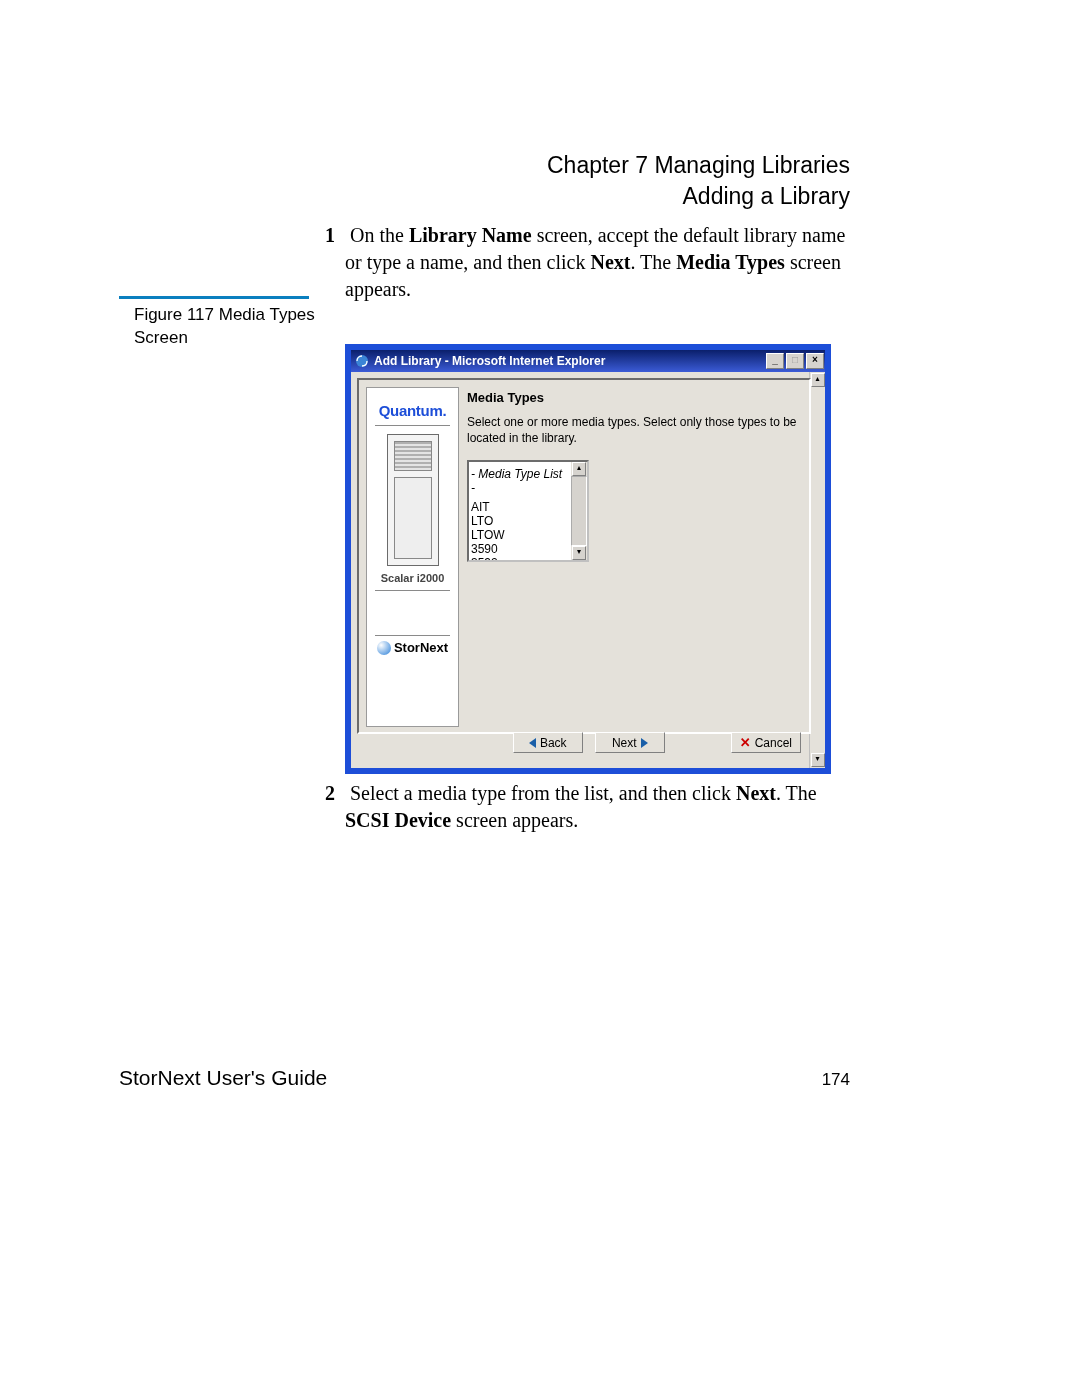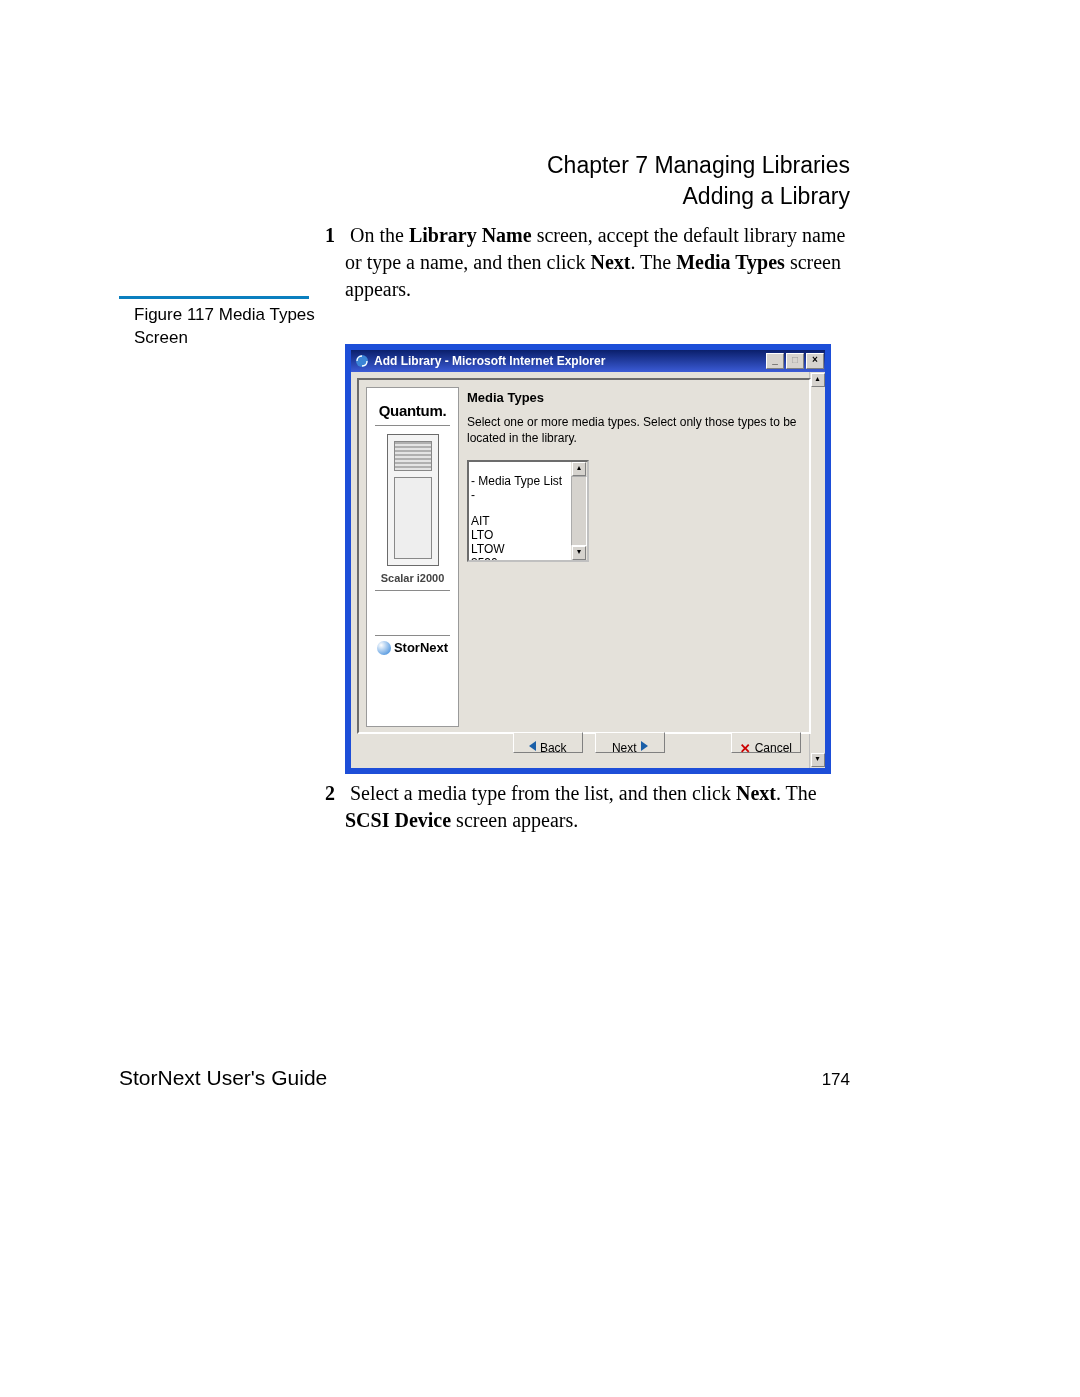--- a/index.html
+++ b/index.html
@@ -162,21 +162,21 @@
     background: #fff;
     border: 1px solid #9a9a9a;
     box-sizing: border-box;
     text-align: center;
     font-family: Arial, sans-serif;
   }
   .sidebar-inner {
     padding: 4px 2px;
   }
   .brand {
-    color: #000000;
+    color: #1d4ed8;
     font-weight: bold;
     font-size: 15px;
     margin: 10px 0 6px 0;
     letter-spacing: -0.3px;
   }
   .sidebar-hr {
     border: none;
     border-top: 1px solid #8a8a8a;
     margin: 4px 6px;
   }
@@ -256,21 +256,22 @@
     box-sizing: border-box;
     font-size: 12px;
     overflow: hidden;
   }
   .listbox-inner {
     height: 100%;
     overflow: hidden;
     padding-right: 16px;
   }
   .list-hdr {
-    padding: 12px 2px;
+    padding: 5px 2px;
+    font-style: italic;
   }
   .list-item {
     padding: 0 2px;
     line-height: 14px;
   }
   .listbox-sb {
     position: absolute;
     right: 2px; top: 2px; bottom: 2px;
     width: 16px;
     background: #e4e1da;
@@ -294,24 +295,24 @@
   .spacer-flex { flex: 1; }
   .btn {
     min-width: 70px;
     height: 21px;
     background: #e4e1da;
     border: 1px solid #808080;
     border-top-color: #fff; border-left-color: #fff;
     box-sizing: border-box;
     font-size: 12px;
     display: inline-flex;
-    align-items: flex-start;
+    align-items: center;
     justify-content: center;
     gap: 4px;
-    padding: 8px 8px;
+    padding: 0 8px;
   }
   .btn .tri-left {
     width: 0; height: 0;
     border-top: 5px solid transparent;
     border-bottom: 5px solid transparent;
     border-right: 7px solid #1a5fa8;
   }
   .btn .tri-right {
     width: 0; height: 0;
     border-top: 5px solid transparent;

